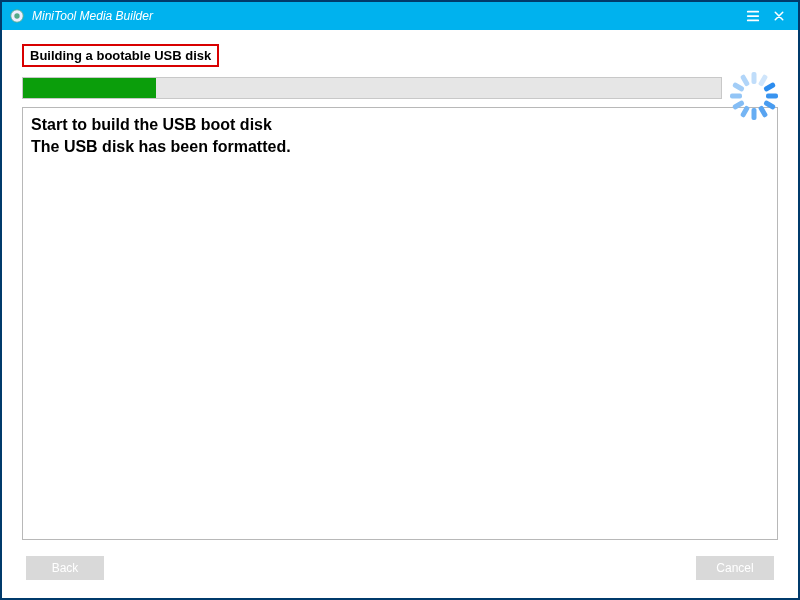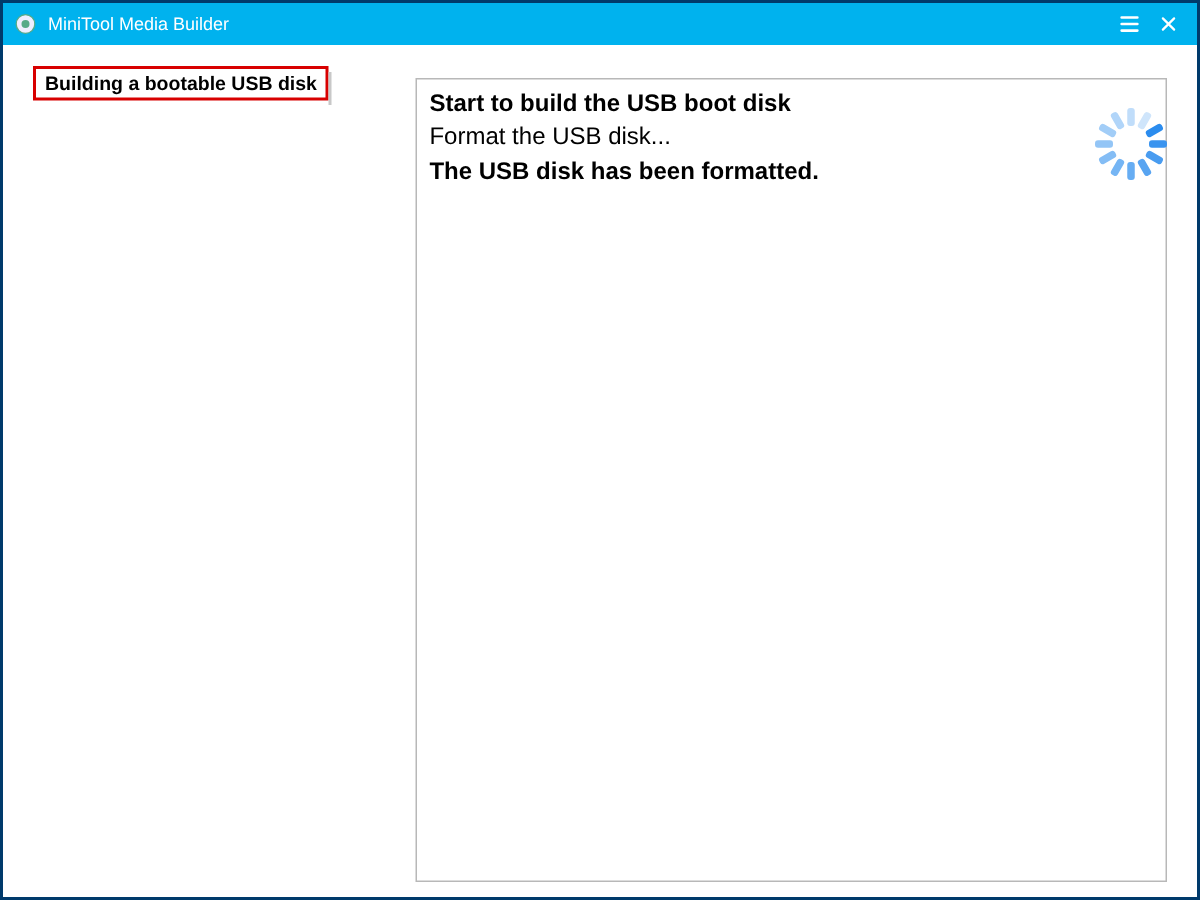--- a/index.html
+++ b/index.html
@@ -29,36 +29,36 @@
       font-size: 12px;
     }
     .titlebar-icon {
       width: 18px;
       height: 18px;
       margin-right: 6px;
       display: flex;
       align-items: center;
       justify-content: center;
     }
-    .titlebar-title { flex: 1; }
+    .titlebar-title { flex: 1; font-style: italic; }
     .titlebar-btn {
       width: 26px;
       height: 26px;
       display: flex;
       align-items: center;
       justify-content: center;
       color: #fff;
       cursor: pointer;
     }
     .content {
       flex: 1;
       padding: 14px 20px 10px 20px;
       position: relative;
       display: flex;
-      flex-direction: row;
+      flex-direction: column;
     }
     .header-row {
       display: flex;
       align-items: flex-start;
       margin-bottom: 6px;
     }
     .header-label-box {
       border: 2px solid #d80000;
       padding: 2px 6px;
       display: inline-block;
@@ -179,18 +179,21 @@
           <div style="transform: rotate(330deg) translate(0px, -18px) translate(-50%, -50%); background: rgb(177, 213, 249);"></div>
         </div>
     </div>
 
     <div class="progress-wrap">
       <div class="progress-fill" id="progress-fill" style="width: 19%;"></div>
     </div>
 
     <div class="log-panel" id="log-panel">
         <div class="log-line bold">Start to build the USB boot disk</div>
-        <div class="log-line">Format the USB disk...</div>
         <div class="log-line bold">The USB disk has been formatted.</div>
       </div>
 
+    <div class="footer">
+      <button class="btn">Back</button>
+      <button class="btn">Cancel</button>
+    </div>
   </div>
 </div>
 
 </body></html>

